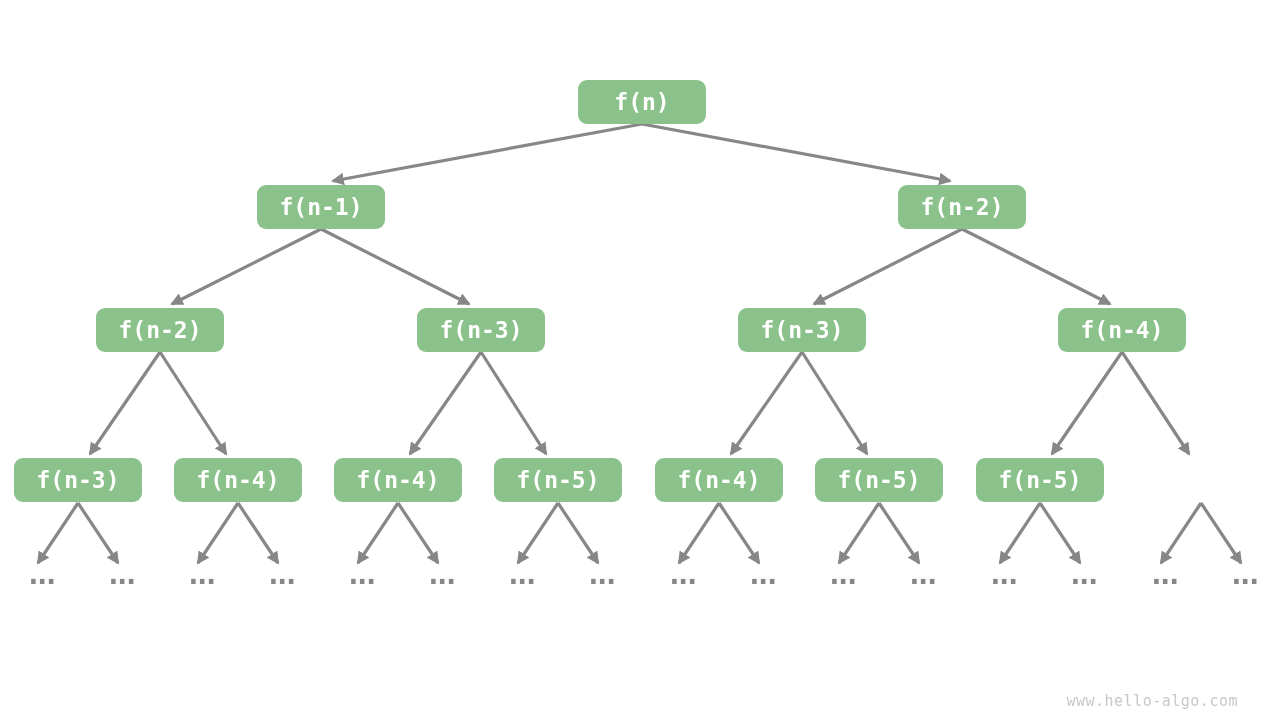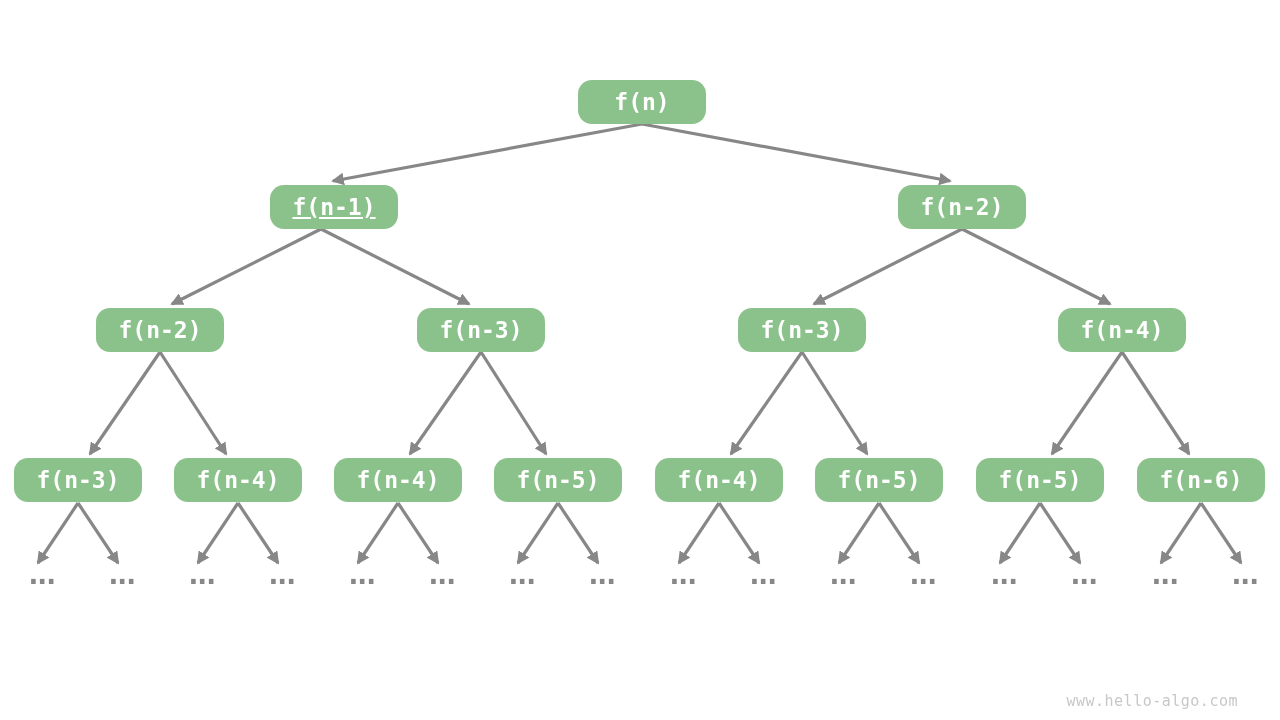--- a/index.html
+++ b/index.html
@@ -15,21 +15,21 @@
     position:relative;
     width:1280px;height:720px;
     background:var(--bg);
     overflow:hidden;
   }
   #edges{position:absolute;left:0;top:0;}
   .node{
     position:absolute;
     width:128px;height:44px;
     background:var(--node-fill);
-    border-radius:14px;
+    border-radius:9px;
     color:var(--node-text);
     font:bold 23px "DejaVu Sans Mono",monospace;
     display:flex;align-items:center;justify-content:center;
     white-space:nowrap;
     box-sizing:border-box;
   }
   .leaf{
     position:absolute;
     color:var(--arrow);
     font:bold 28px "DejaVu Sans Mono",monospace;
@@ -81,34 +81,33 @@
       <line x1="719" y1="503" x2="759" y2="563" stroke="#878787" stroke-width="3.2" marker-end="url(#ah)"></line>
       <line x1="879" y1="503" x2="839" y2="563" stroke="#878787" stroke-width="3.2" marker-end="url(#ah)"></line>
       <line x1="879" y1="503" x2="919" y2="563" stroke="#878787" stroke-width="3.2" marker-end="url(#ah)"></line>
       <line x1="1040" y1="503" x2="1000" y2="563" stroke="#878787" stroke-width="3.2" marker-end="url(#ah)"></line>
       <line x1="1040" y1="503" x2="1080" y2="563" stroke="#878787" stroke-width="3.2" marker-end="url(#ah)"></line>
       <line x1="1201" y1="503" x2="1161" y2="563" stroke="#878787" stroke-width="3.2" marker-end="url(#ah)"></line>
       <line x1="1201" y1="503" x2="1241" y2="563" stroke="#878787" stroke-width="3.2" marker-end="url(#ah)"></line>
     </svg>
   <div class="watermark">www.hello-algo.com</div>
 <div class="node" style="left: 578px; top: 80px;">f(n)</div>
-    <div class="node" style="left: 270px; top: 185px; text-decoration: underline;">f(n-1)</div>
+    <div class="node" style="left: 257px; top: 185px;">f(n-1)</div>
     <div class="node" style="left: 898px; top: 185px;">f(n-2)</div>
     <div class="node" style="left: 96px; top: 308px;">f(n-2)</div>
     <div class="node" style="left: 417px; top: 308px;">f(n-3)</div>
     <div class="node" style="left: 738px; top: 308px;">f(n-3)</div>
     <div class="node" style="left: 1058px; top: 308px;">f(n-4)</div>
     <div class="node" style="left: 14px; top: 458px;">f(n-3)</div>
     <div class="node" style="left: 174px; top: 458px;">f(n-4)</div>
     <div class="node" style="left: 334px; top: 458px;">f(n-4)</div>
     <div class="node" style="left: 494px; top: 458px;">f(n-5)</div>
     <div class="node" style="left: 655px; top: 458px;">f(n-4)</div>
     <div class="node" style="left: 815px; top: 458px;">f(n-5)</div>
     <div class="node" style="left: 976px; top: 458px;">f(n-5)</div>
-    <div class="node" style="left: 1137px; top: 458px;">f(n-6)</div>
     <span class="leaf" style="left: 25px; top: 568px;">...</span>
     <span class="leaf" style="left: 105px; top: 568px;">...</span>
     <span class="leaf" style="left: 185px; top: 568px;">...</span>
     <span class="leaf" style="left: 265px; top: 568px;">...</span>
     <span class="leaf" style="left: 345px; top: 568px;">...</span>
     <span class="leaf" style="left: 425px; top: 568px;">...</span>
     <span class="leaf" style="left: 505px; top: 568px;">...</span>
     <span class="leaf" style="left: 585px; top: 568px;">...</span>
     <span class="leaf" style="left: 666px; top: 568px;">...</span>
     <span class="leaf" style="left: 746px; top: 568px;">...</span>

